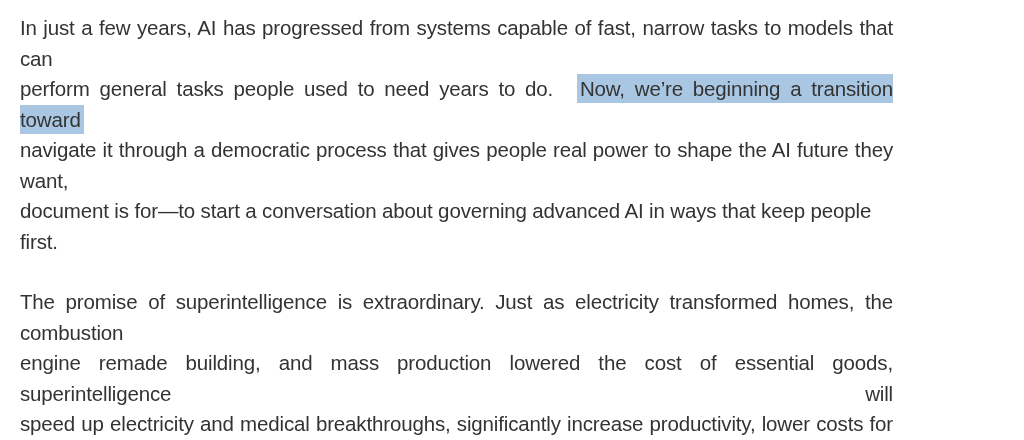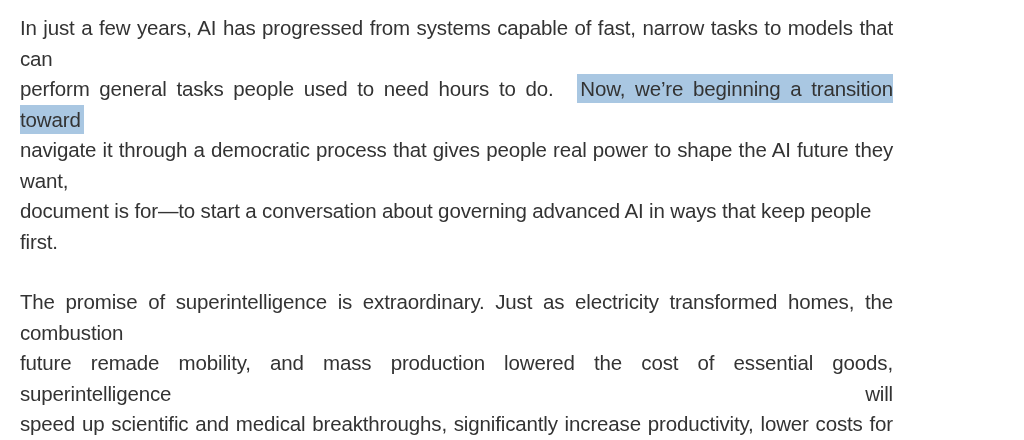--- a/index.html
+++ b/index.html
@@ -34,23 +34,23 @@
     margin-left: 14px;
   }
 </style>
 </head>
 <body>
 
 <div class="page">
   <div>
       <div class="paragraph">
         <div class="line justify"><span class="">In just a few years, AI has progressed from systems capable of fast, narrow tasks to models that can</span></div>
-        <div class="line justify"><span class="">perform general tasks people used to need hours to do. </span><span class="hl">Now, we’re beginning a transition toward</span></div>
+        <div class="line justify"><span class="">perform general tasks people used to need years to do. </span><span class="hl">Now, we’re beginning a transition toward</span></div>
         <div class="line justify"><span class="">navigate it through a democratic process that gives people real power to shape the AI future they want,</span></div>
         <div class="line plain"><span class="">document is for—to start a conversation about governing advanced AI in ways that keep people first.</span></div>
       </div>
       <div class="paragraph">
         <div class="line justify"><span class="">The promise of superintelligence is extraordinary. Just as electricity transformed homes, the combustion</span></div>
-        <div class="line justify"><span class="">future remade mobility, and mass production lowered the cost of essential goods, superintelligence will</span></div>
-        <div class="line justify"><span class="">speed up scientific and medical breakthroughs, significantly increase productivity, lower costs for</span></div>
+        <div class="line justify"><span class="">engine remade building, and mass production lowered the cost of essential goods, superintelligence will</span></div>
+        <div class="line justify"><span class="">speed up electricity and medical breakthroughs, significantly increase productivity, lower costs for</span></div>
       </div>
     </div>
 </div>
 
 </body></html>

